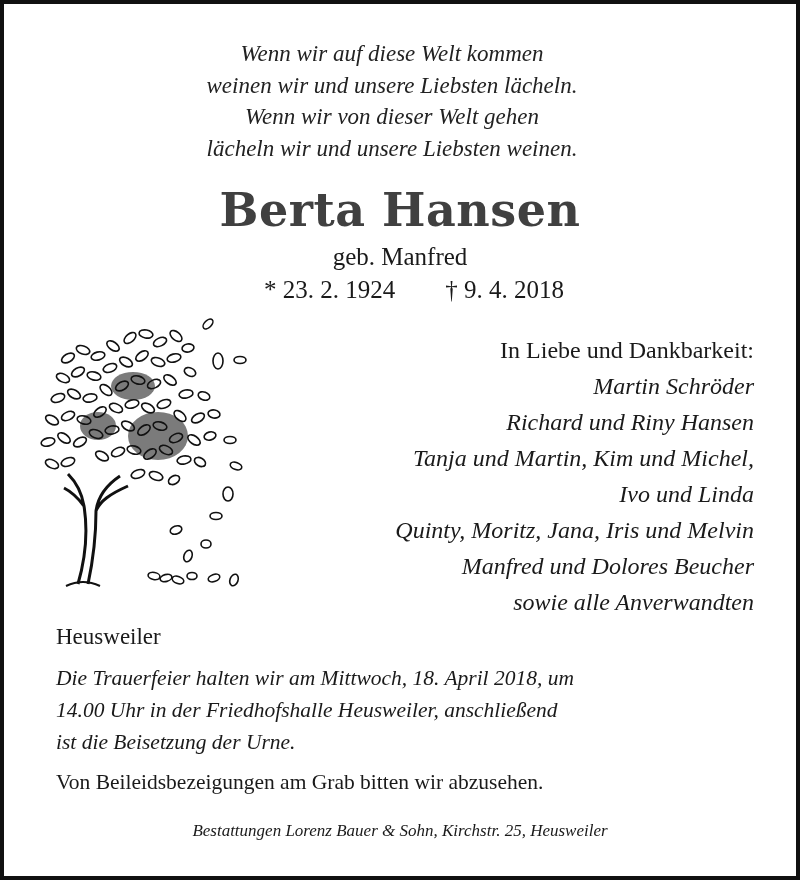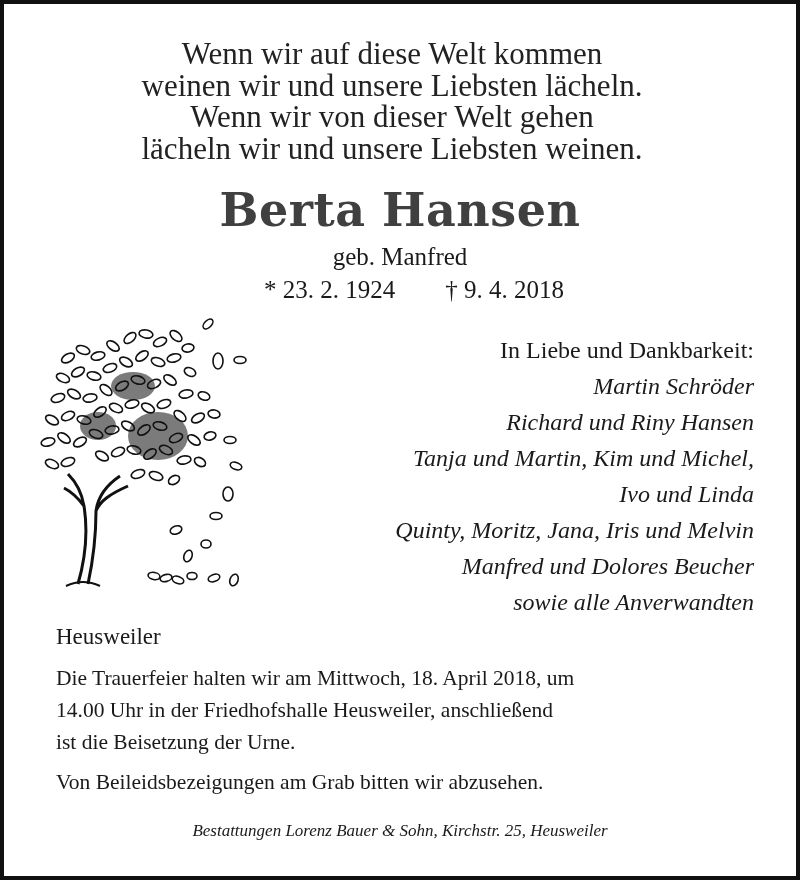--- a/index.html
+++ b/index.html
@@ -13,21 +13,22 @@
       border-right: 4px solid #111;
       border-bottom: 4px solid #111;
       background: #fff;
       color: #1a1a1a;
       font-family: "DejaVu Serif", "Liberation Serif", serif;
     }
     .poem {
       position: absolute; left: 0; width: 776px; top: 34px;
       text-align: center;
       font-family: "Liberation Serif", serif;
-      font-size: 31px; line-height: 31.5px;
+      font-style: italic;
+      font-size: 23px; line-height: 31.5px;
       color: #222;
     }
     .name {
       position: absolute; left: 0; width: 792px; top: 178px;
       text-align: center;
       font-family: "DejaVu Serif", serif;
       font-weight: bold;
       font-size: 46px; line-height: 56px;
       color: #404040;
       letter-spacing: 0.5px;
@@ -57,21 +58,21 @@
     .mourners .head { font-style: normal; }
     .mourners .it { font-style: italic; }
     .place {
       position: absolute; left: 52px; top: 618px;
       font-family: "Liberation Serif", serif;
       font-size: 23px; line-height: 30px;
     }
     .service {
       position: absolute; left: 52px; top: 658px; width: 720px;
       font-family: "Liberation Serif", serif;
-      font-size: 21.5px; line-height: 32px;
+      font-size: 21.5px; line-height: 32px; font-style: italic;
     }
     .condolence {
       position: absolute; left: 52px; top: 762px; width: 720px;
       font-family: "Liberation Serif", serif;
       font-size: 21.5px; line-height: 32px;
     }
     .undertaker {
       position: absolute; left: 0; width: 792px; top: 815px;
       text-align: center;
       font-family: "Liberation Serif", serif;

